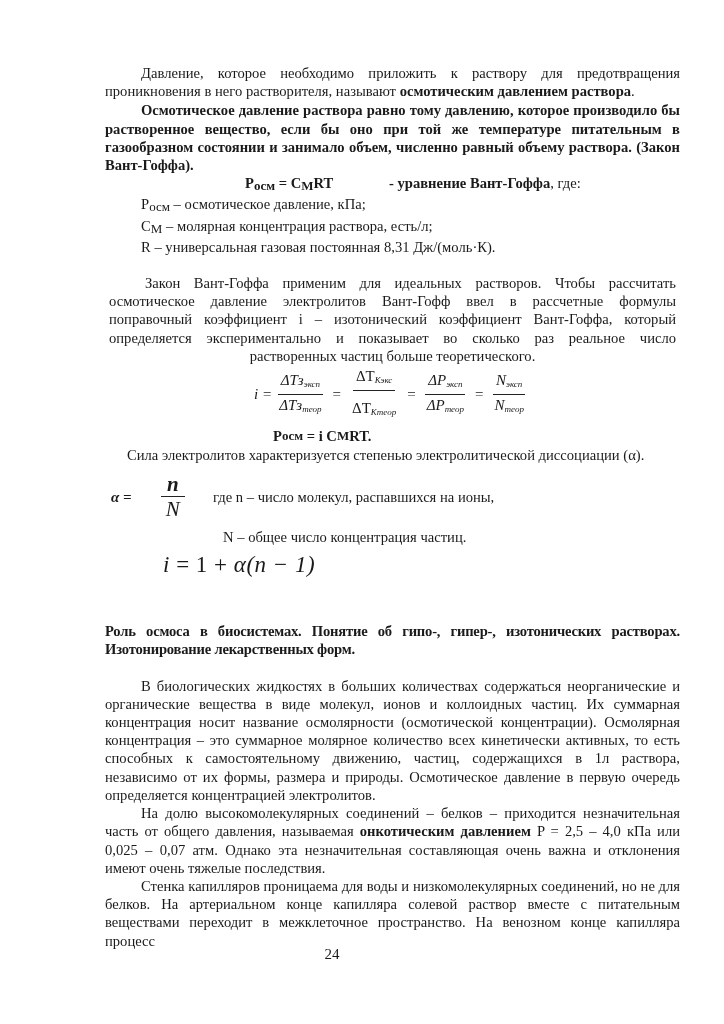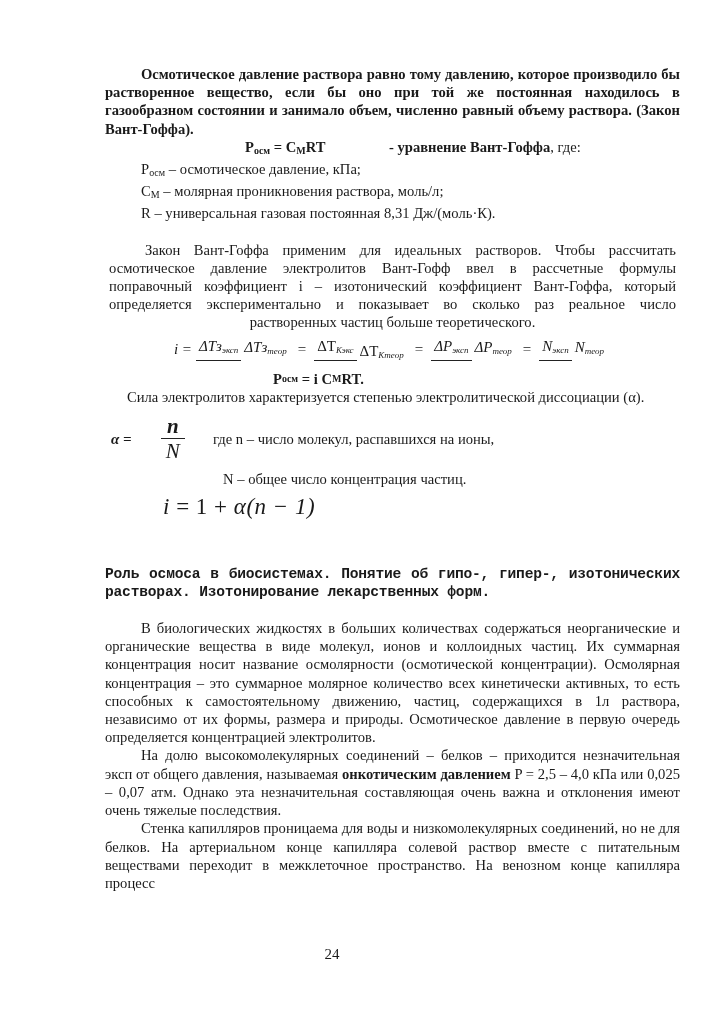--- a/index.html
+++ b/index.html
@@ -3,59 +3,60 @@
 <meta charset="utf-8">
 <style>
   html, body { margin:0; padding:0; background:#fff; }
   body { width:724px; height:1024px; position:relative; overflow:hidden;
          font-family:"Liberation Serif", serif; color:#1a1a1a; }
   .page { position:absolute; left:105px; top:64px; width:575px; font-size:14.6px; line-height:18.2px; }
   p { margin:0; text-align:justify; }
   .ind { text-indent:36px; }
   .b { font-weight:bold; }
   .center { text-align:center; }
-  sub { font-size:10px; vertical-align:-2px; }
+  sub { font-size:13px; vertical-align:-2px; }
   .defs p { padding-left:0; text-indent:36px; }
   .eqline { display:flex; margin:0; }
   .frac-eq { display:flex; align-items:center; justify-content:center; margin:2px 0 6px 0; font-family:"Liberation Serif", serif; font-style:italic; font-size:15px; }
-  .frac { display:inline-flex; flex-direction:row; align-items:center; margin:0 4px; }
+  .frac { display:inline-flex; flex-direction:column; align-items:center; margin:0 4px; }
   .frac .num { border-bottom:1px solid #222; padding:0 3px 1px; }
   .frac .den { padding:1px 3px 0; }
   .frac sub { font-size:9px; }
   .op { margin:0 4px; font-style:normal; }
   .alpha-block { position:relative; height:52px; margin-top:8px; }
   .alpha-lhs { position:absolute; left:6px; top:16px; font-weight:bold; font-style:italic; font-size:15px; }
   .alpha-frac { position:absolute; left:56px; top:0; display:flex; flex-direction:column; align-items:center; font-style:italic; font-size:21px; line-height:24px; }
   .alpha-frac .num { border-bottom:1px solid #222; padding:0 6px; font-weight:bold; }
   .alpha-text { position:absolute; left:108px; top:16px; }
   .n-line { margin-top:4px; padding-left:118px; }
   .big-eq { margin-top:10px; padding-left:58px; font-size:23px; font-style:italic; letter-spacing:0.5px; }
   .big-eq .up { font-style:normal; }
-  .heading { margin-top:48px; font-weight:bold; font-family:Liberation Mono, monospace; letter-spacing:-0.2px; }
+  .heading { margin-top:48px; font-weight:bold; font-family:Liberation Serif, serif; letter-spacing:-0.2px; }
   .gap { height:18px; }
   .pageno { position:absolute; left:0; width:664px; top:946px; text-align:center; font-size:15px; }
 </style>
 </head>
 <body>
 
 <div class="page">
 
+  <p class="ind"><span>Давление, которое необходимо приложить к раствору для предотвращения проникновения в него растворителя, называют </span><span class="b">осмотическим давлением раствора</span><span>.</span></p>
 
-  <p class="ind b" style="margin-top:1px;">Осмотическое давление раствора равно тому давлению, которое производило бы растворенное вещество, если бы оно при той же постоянная находилось в газообразном состоянии и занимало объем, численно равный объему раствора. (Закон Вант-Гоффа).</p>
+  <p class="ind b" style="margin-top:1px;">Осмотическое давление раствора равно тому давлению, которое производило бы растворенное вещество, если бы оно при той же температуре питательным в газообразном состоянии и занимало объем, численно равный объему раствора. (Закон Вант-Гоффа).</p>
 
 
   <div class="eqline" style="padding-left:140px;">
     <span class="b" style="width:144px; display:inline-block;"><span>P</span><sub>осм</sub><span> = C</span><sub>M</sub><span>RT</span></span>
     <span class="b">- уравнение Вант-Гоффа</span>
       <span>, где:</span>
   </div>
 
   <div class="defs">
     <p><span>P</span><sub>осм</sub><span> – осмотическое давление, кПа;</span></p>
-    <p><span>C</span><sub>М</sub><span> – молярная проникновения раствора, моль/л;</span></p>
+    <p><span>C</span><sub>М</sub><span> – молярная концентрация раствора, есть/л;</span></p>
     <p><span>R</span><span> – универсальная газовая постоянная 8,31 Дж/(моль·К).</span></p>
   </div>
 
   <div class="gap"></div>
 
   <p class="center" style="padding:0 4px; text-align:justify; text-align-last:center; text-indent:36px;">Закон Вант-Гоффа применим для идеальных растворов. Чтобы рассчитать осмотическое давление электролитов Вант-Гофф ввел в рассчетные формулы поправочный коэффициент i – изотонический коэффициент Вант-Гоффа, который определяется экспериментально и показывает во сколько раз реальное число растворенных частиц больше теоретического.</p>
 
   <div class="frac-eq">
     <span>i =</span>
     <span class="frac">
@@ -103,18 +104,18 @@
   <div class="big-eq">
     <span>i</span><span class="up" style="white-space:pre;"> = 1 + </span><span>α</span><span>(n − 1)</span>
   </div>
 
   <p class="heading">Роль осмоса в биосистемах. Понятие об гипо-, гипер-, изотонических растворах. Изотонирование лекарственных форм.</p>
 
   <div class="gap"></div>
 
   <p class="ind">В биологических жидкостях в больших количествах содержаться неорганические и органические вещества в виде молекул, ионов и коллоидных частиц. Их суммарная концентрация носит название осмолярности (осмотической концентрации). Осмолярная концентрация – это суммарное молярное количество всех кинетически активных, то есть способных к самостоятельному движению, частиц, содержащихся в 1л раствора, независимо от их формы, размера и природы. Осмотическое давление в первую очередь определяется концентрацией электролитов.</p>
 
-  <p class="ind"><span>На долю высокомолекулярных соединений – белков – приходится незначительная эксп от общего давления, называемая </span><span class="b">онкотическим давлением</span><span> P = 2,5 – 4,0 кПа или 0,025 – 0,07 атм. Однако эта незначительная составляющая очень важна и отклонения имеют очень тяжелые последствия.</span></p>
+  <p class="ind"><span>На долю высокомолекулярных соединений – белков – приходится незначительная часть от общего давления, называемая </span><span class="b">онкотическим давлением</span><span> P = 2,5 – 4,0 кПа или 0,025 – 0,07 атм. Однако эта незначительная составляющая очень важна и отклонения имеют очень тяжелые последствия.</span></p>
 
   <p class="ind" style="text-align-last:justify;">Стенка капилляров проницаема для воды и низкомолекулярных соединений, но не для белков. На артериальном конце капилляра солевой раствор вместе с питательным веществами переходит в межклеточное пространство. На венозном конце капилляра процесс</p>
 </div>
 
 <div class="pageno">24</div>
 
 </body></html>

